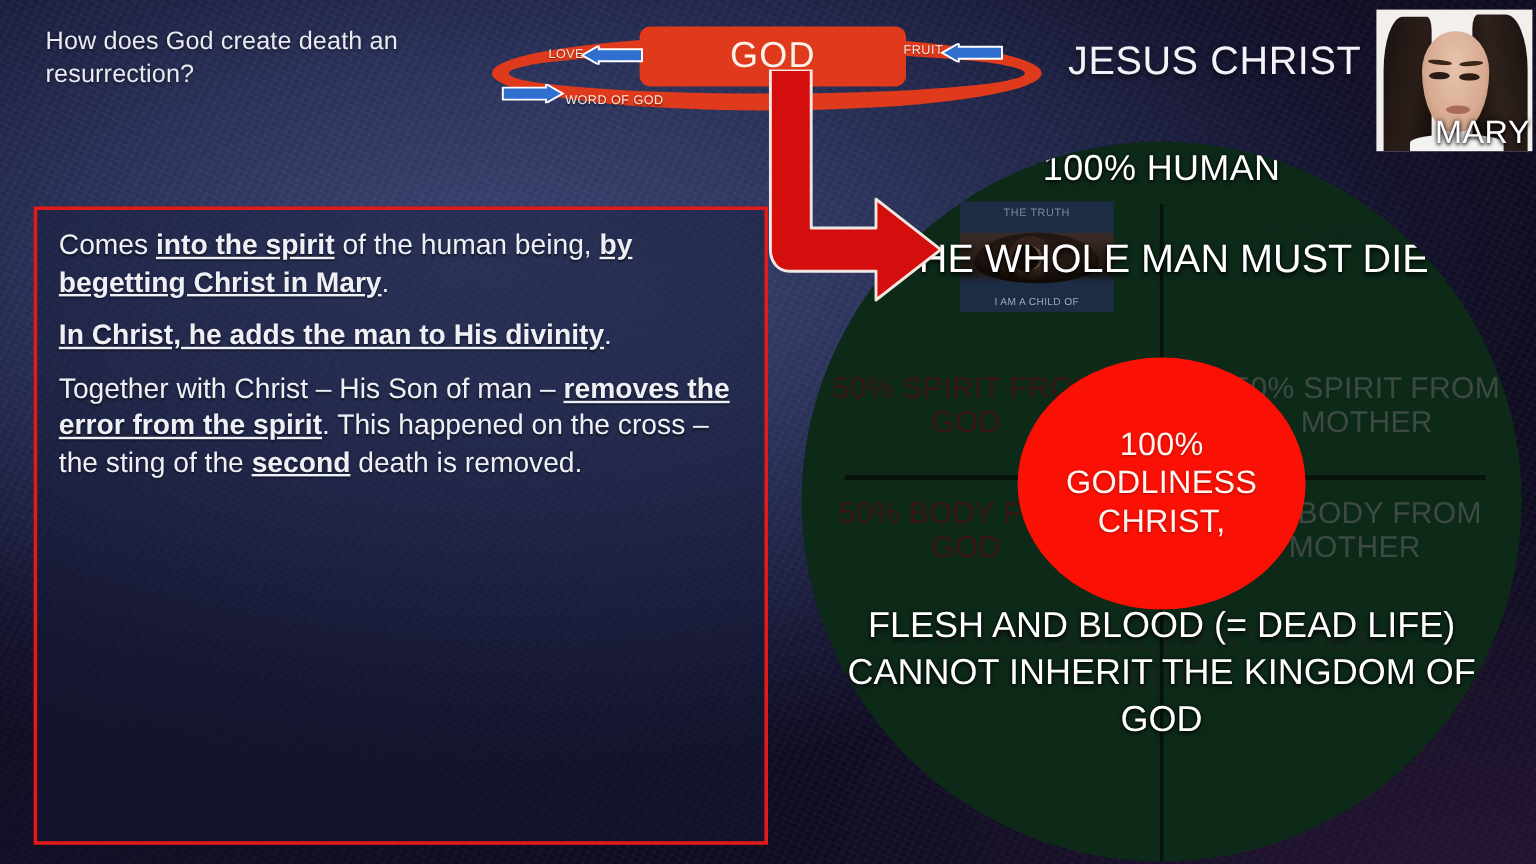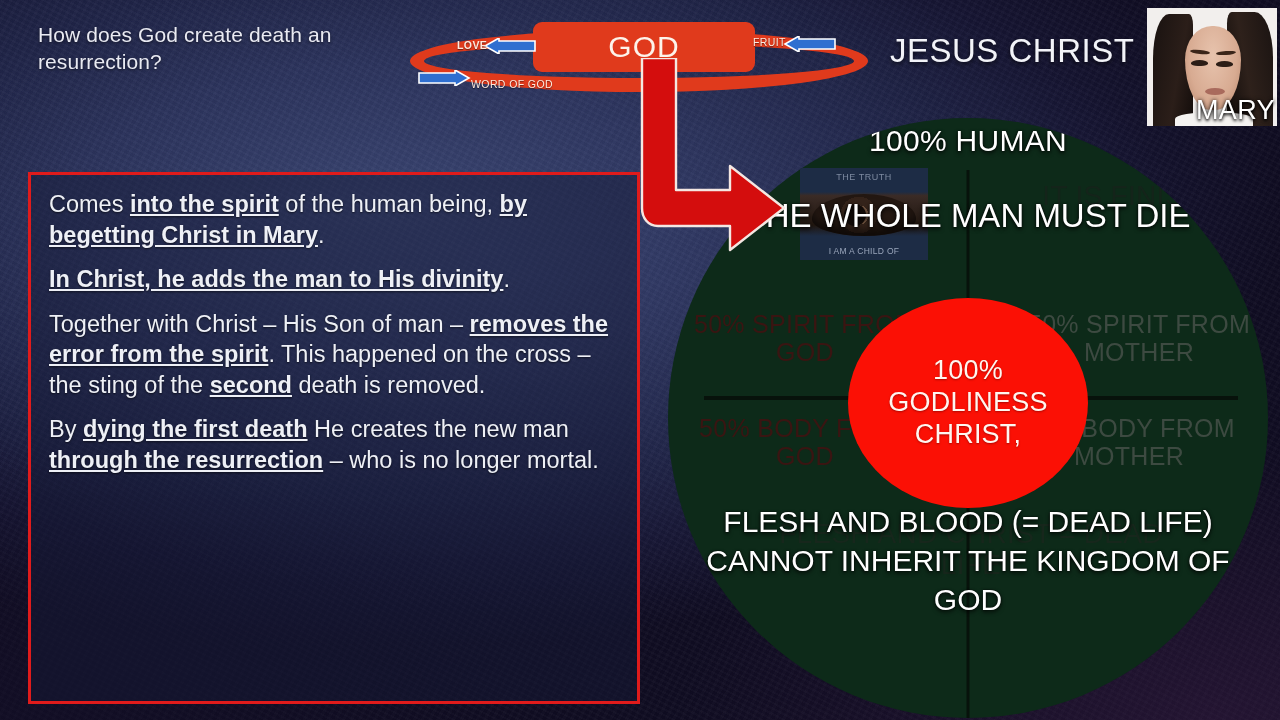--- a/index.html
+++ b/index.html
@@ -62,21 +62,21 @@
     display:flex; align-items:center; justify-content:center;
     color:#fdf3ea; font-size:30px; letter-spacing:1px;
     z-index:3;
   }
   .ring-lbl{
     position:absolute; z-index:4;
     color:#ffe9dd; font-size:10.5px; letter-spacing:.4px;
     white-space:nowrap;
     text-shadow:0 1px 1px rgba(0,0,0,.5);
   }
-  #lbl-love{ left:52px; top:31px;font-weight:bold; }
+  #lbl-love{ left:52px; top:31px; }
   #lbl-fruit{ left:348px; top:28px; }
   #lbl-word{ left:66px; top:70px; }
   .ring-arrow{ position:absolute; z-index:4; }
   #arw-love{ left:78px; top:30px; }
   #arw-fruit{ left:378px; top:28px; }
   #arw-word{ left:12px; top:62px; }
 
   
   #elbow{ left:612px; top:58px; z-index:7; }
 
@@ -247,23 +247,20 @@
   <div id="textbox" class="layer">
     <p>
       <span>Comes </span><u><b>into the spirit</b></u><span> of the human being, </span><u><b>by begetting Christ in Mary</b></u><span>.</span>
     </p>
     <p>
       <u><b>In Christ, he adds the man to His divinity</b></u><span>.</span>
     </p>
     <p>
       <span>Together with Christ – His Son of man – </span><u><b>removes the error from the spirit</b></u><span>. This happened on the cross – the sting of the </span><u><b>second</b></u><span> death is removed.</span>
     </p>
-    <p>
-      <span>By </span><u><b>dying the first death</b></u><span> He creates the new man </span><u><b>through the resurrection</b></u><span> – who is no longer mortal.</span>
-    </p>
   </div>
 
   <div id="jc" class="layer">JESUS CHRIST</div>
 
   <div id="circle" class="layer">
 
     <div class="faded faded-dark" id="f-fin">IT IS FINISHED</div>
     <div class="faded" id="f-fb">FLESH AND CHRIST = DEAD LIFE</div>
 
     <div class="vdiv"></div>

